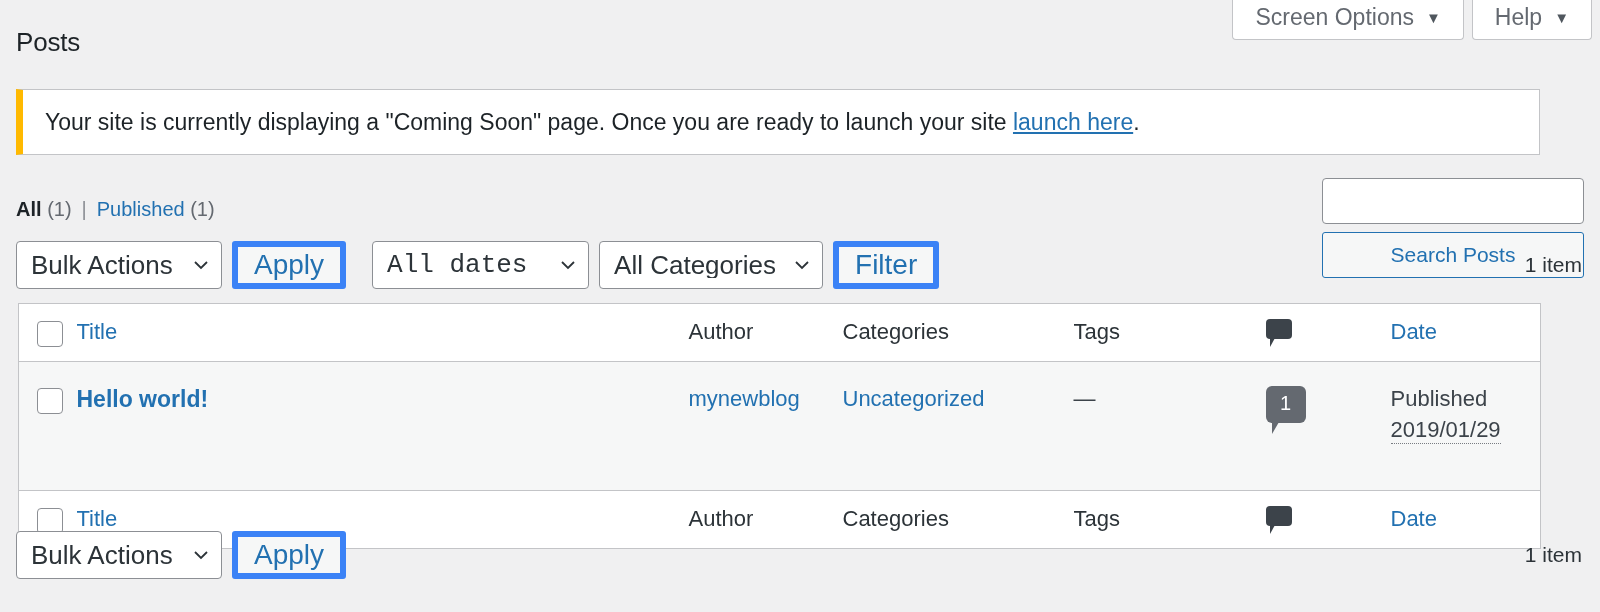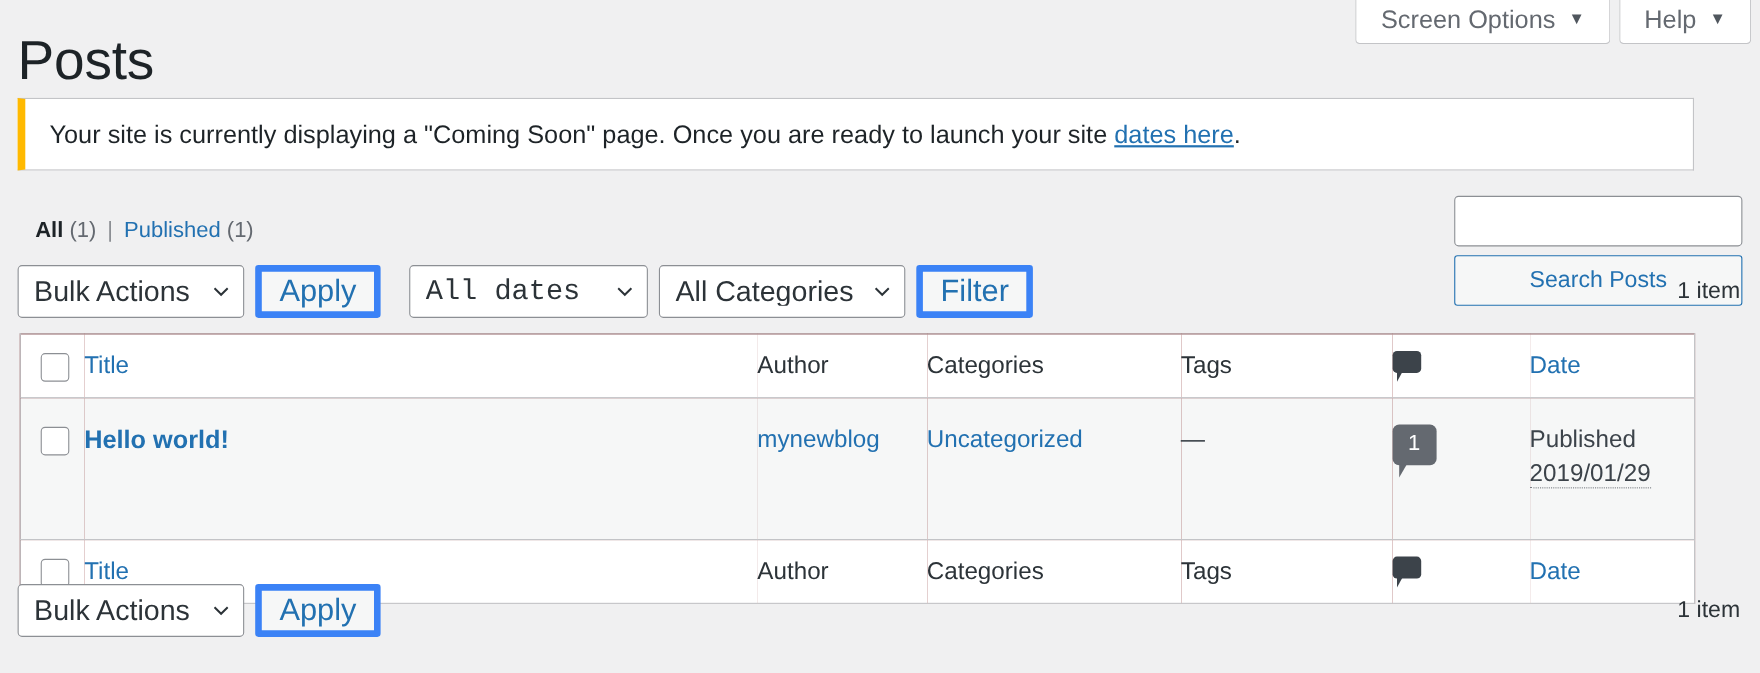--- a/index.html
+++ b/index.html
@@ -34,21 +34,21 @@
     white-space: nowrap;
   }
   .meta-tab .caret { font-size: 15px; color: #50575e; }
 
   
   .title-row {
     position: absolute; left: 16px; top: 28px;
     display: flex; align-items: center; gap: 16px;
   }
   .page-title {
-    font-size: 50px; font-weight: 400; color: #1d2327;
+    font-size: 26px; font-weight: 400; color: #1d2327;
     line-height: 1.1; margin: 0; letter-spacing: -0.2px;
   }
   .page-title-action {
     display: inline-block;
     border: 1px solid #2271b1;
     border-radius: 3px;
     background: #f6f7f7;
     color: #0a4b78;
     font-size: 21px;
     font-weight: bold;
@@ -75,21 +75,21 @@
     color: #2271b1; text-decoration: underline;
   }
 
   
   .subsubsub {
     position: absolute; left: 16px; top: 198px;
     font-size: 20px; color: #646970;
     display: flex; align-items: baseline; gap: 0;
     white-space: nowrap;
   }
-  .subsubsub .cur { color: #1d2327; font-weight: bold; margin-left: 16px; }
+  .subsubsub .cur { color: #1d2327; font-weight: bold; }
   .subsubsub a { color: #2271b1; text-decoration: none; cursor: pointer; }
   .subsubsub .count { color: #646970; font-weight: normal; }
   .subsubsub .sep { color: #8c8f94; margin: 0 10px; }
 
   
   .search-box {
     position: absolute; right: 16px; top: 178px;
     display: flex; align-items: stretch; gap: 8px; flex-direction: column;
   }
   .search-input {
@@ -289,21 +289,21 @@
       <span>Help</span>
       <span class="caret">▼</span>
     </div>
   </div>
 
   <div class="title-row">
     <h1 class="page-title">Posts</h1>
   </div>
 
   <div class="notice">
-    <p><span>Your site is currently displaying a "Coming Soon" page. Once you are ready to launch your site </span><a>dates here</a><span>.</span></p>
+    <p><span>Your site is currently displaying a "Coming Soon" page. Once you are ready to launch your site </span><a>launch here</a><span>.</span></p>
   </div>
 
   <ul class="subsubsub" style="list-style:none;margin:0;padding:0;">
     <li style="display:inline;">
       <span class="cur">All</span>
       <span class="count">(1)</span>
     </li>
     <li class="sep" style="display:inline;">|</li>
     <li style="display:inline;">
       <a>Published</a>

